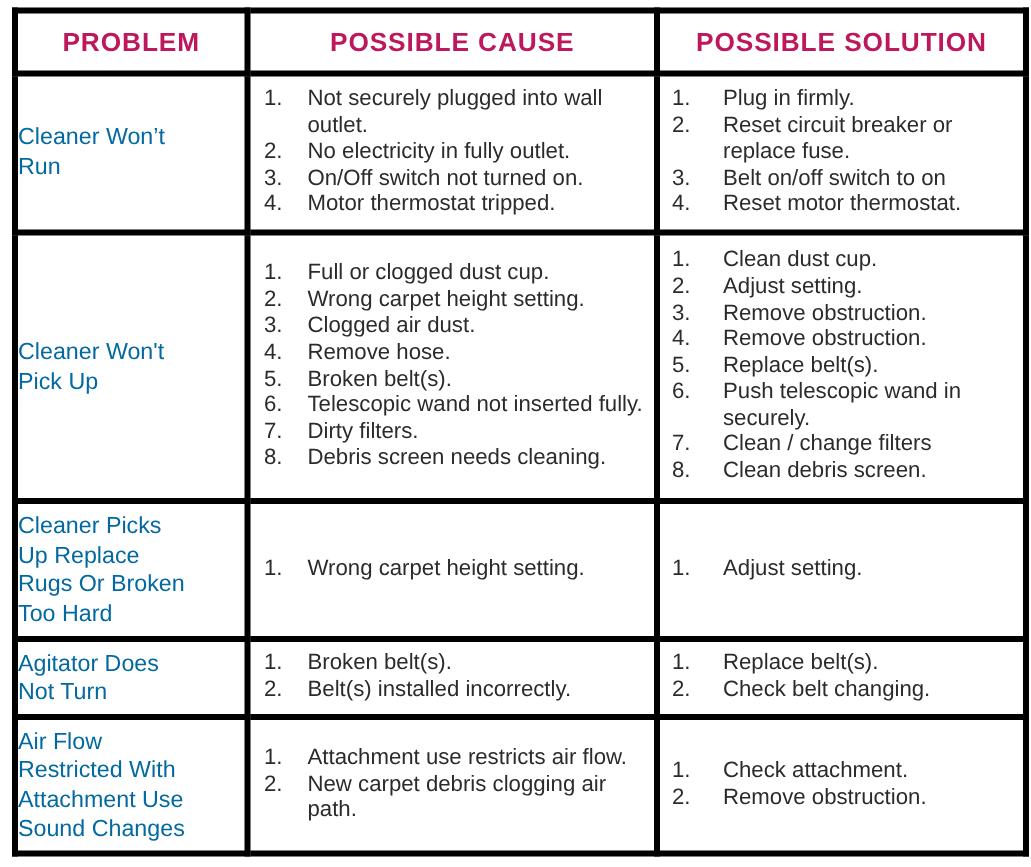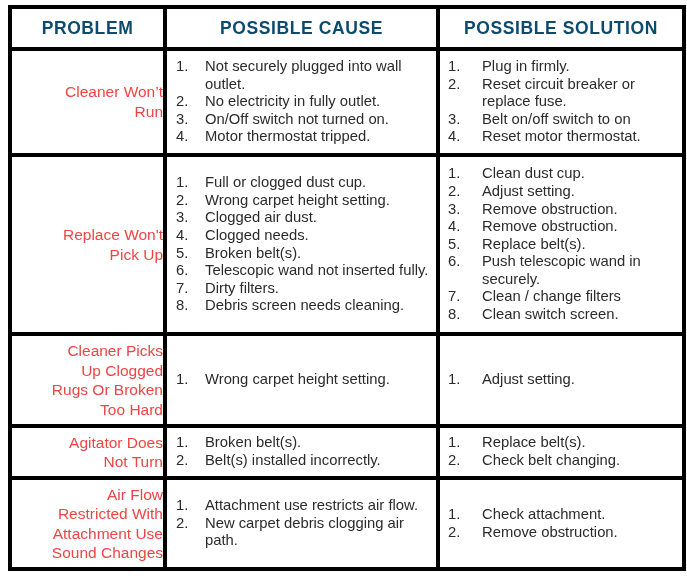--- a/index.html
+++ b/index.html
@@ -16,24 +16,24 @@
   table.tbl th, table.tbl td {
     border: 4px solid #000;
     padding: 0;
     vertical-align: middle;
   }
   col.c1 { width: 155px; }
   col.c2 { width: 273px; }
   col.c3 { width: 246px; }
   th {
     font-weight: bold; font-size: 17.5px; letter-spacing: 0.6px;
-    color: #0c4a6e; text-align: center; height: 34px;
+    color: #be185d; text-align: center; height: 34px;
   }
   td.problem {
-    text-align: right; font-size: 15.5px; line-height: 19.5px; color: #ef4444;
+    text-align: left; font-size: 15.5px; line-height: 19.5px; color: #0369a1;
     padding: 0 4px;
   }
   ol.items {
     list-style: none; margin: 0; padding: 0 4px 0 0;
     font-size: 14.8px; line-height: 17.6px; color: #2b2b2b;
   }
   ol.items li { display: flex; }
   ol.items .num { flex: 0 0 auto; }
   .cause ol.items .num { width: 38px; padding-left: 9px; box-sizing: border-box; }
   .solution ol.items .num { width: 42px; padding-left: 8px; box-sizing: border-box; }
@@ -105,40 +105,40 @@
           <li>
               <span class="num">4.</span>
               <span class="txt">Reset motor thermostat.</span>
             </li>
         </ol>
       </td>
     </tr>
 
     <tr class="r2">
       <td class="problem">
-        <div>Replace Won't</div>
+        <div>Cleaner Won't</div>
         <div>Pick Up</div>
       </td>
       <td class="cause">
         <ol class="items">
           <li>
               <span class="num">1.</span>
               <span class="txt">Full or clogged dust cup.</span>
             </li>
           <li>
               <span class="num">2.</span>
               <span class="txt">Wrong carpet height setting.</span>
             </li>
           <li>
               <span class="num">3.</span>
               <span class="txt">Clogged air dust.</span>
             </li>
           <li>
               <span class="num">4.</span>
-              <span class="txt">Clogged needs.</span>
+              <span class="txt">Remove hose.</span>
             </li>
           <li>
               <span class="num">5.</span>
               <span class="txt">Broken belt(s).</span>
             </li>
           <li>
               <span class="num">6.</span>
               <span class="txt">Telescopic wand not inserted fully.</span>
             </li>
           <li>
@@ -176,30 +176,30 @@
           <li>
               <span class="num">6.</span>
               <span class="txt">Push telescopic wand in securely.</span>
             </li>
           <li>
               <span class="num">7.</span>
               <span class="txt">Clean / change filters</span>
             </li>
           <li>
               <span class="num">8.</span>
-              <span class="txt">Clean switch screen.</span>
+              <span class="txt">Clean debris screen.</span>
             </li>
         </ol>
       </td>
     </tr>
 
     <tr class="r3">
       <td class="problem">
         <div>Cleaner Picks</div>
-        <div>Up Clogged</div>
+        <div>Up Replace</div>
         <div>Rugs Or Broken</div>
         <div>Too Hard</div>
       </td>
       <td class="cause">
         <ol class="items">
           <li>
               <span class="num">1.</span>
               <span class="txt">Wrong carpet height setting.</span>
             </li>
         </ol>

